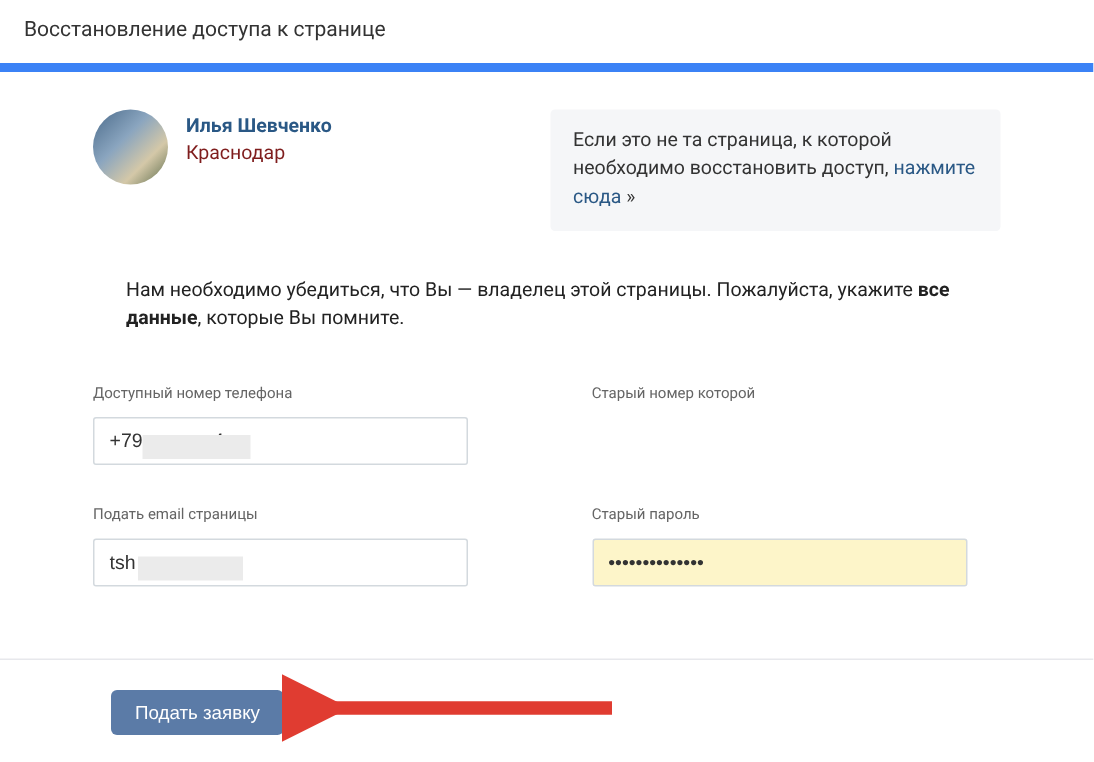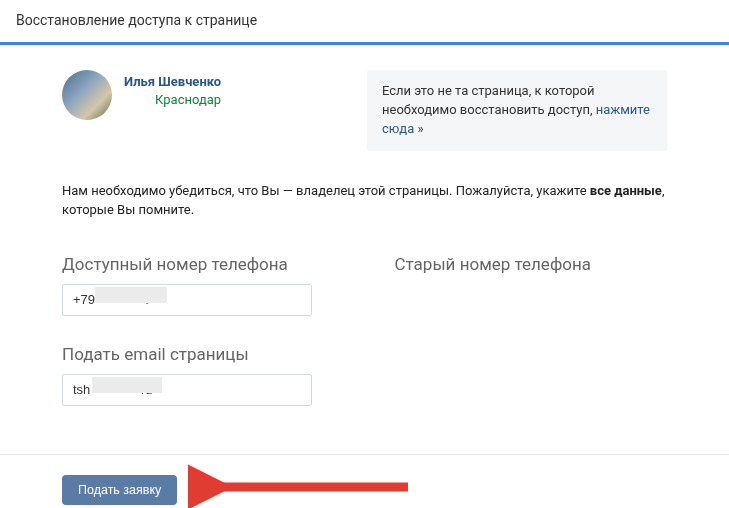--- a/index.html
+++ b/index.html
@@ -5,21 +5,21 @@
   * { box-sizing: border-box; margin: 0; padding: 0; }
   body {
     font-family: -apple-system, BlinkMacSystemFont, "Segoe UI", Roboto, Helvetica, Arial, sans-serif;
     font-size: 13px;
     color: #222;
     background: #fff;
     width: 729px;
   }
   .header {
     padding: 12px 16px 14px;
-    border-bottom: 3px solid #3b82f6;
+    border-bottom: 6px solid #3b82f6;
   }
   .header h1 {
     font-size: 14px;
     font-weight: 400;
     color: #333;
   }
   .container {
     padding: 25px 0;
   }
   .profile-row {
@@ -40,58 +40,57 @@
     background: linear-gradient(135deg, #4a6a8a 0%, #8aa5bf 40%, #d4c8a8 70%, #5a6a4a 100%);
     flex-shrink: 0;
   }
   .profile-text .name {
     color: #2a5885;
     font-weight: 700;
     font-size: 13px;
     margin-top: 4px;
   }
   .profile-text .city {
-    color: #15803d;
+    color: #7f1d1d;
     font-size: 13px;
     margin-top: 3px;
-    text-align: right;
   }
   .notice {
     background: #f5f6f8;
     border-radius: 3px;
     padding: 12px 15px;
     font-size: 13px;
     color: #333;
     line-height: 1.45;
     flex: 0 0 300px;
   }
   .notice a {
     color: #2a5885;
     text-decoration: none;
   }
   .intro {
-    padding: 0 62px;
+    padding: 0 84px;
     margin-top: 30px;
     font-size: 13px;
     line-height: 1.5;
   }
   .intro strong { font-weight: 700; }
   .form {
     padding: 0 62px;
     margin-top: 34px;
     display: grid;
     grid-template-columns: 1fr 1fr;
     column-gap: 60px;
     row-gap: 28px;
   }
   .field { max-width: 250px; }
   .field label {
     display: block;
     color: #656565;
-    font-size: 17px;
+    font-size: 10px;
     margin-bottom: 10px;
   }
   .field input {
     width: 100%;
     height: 32px;
     border: 1px solid #d3d9de;
     border-radius: 2px;
     padding: 0 10px;
     font-size: 13px;
     color: #333;
@@ -113,20 +112,21 @@
     position: relative;
   }
   .submit-btn {
     background: #5b7ba7;
     color: #fff;
     border: none;
     border-radius: 4px;
     padding: 8px 16px;
     font-size: 12.5px;
     cursor: pointer;
+    margin-left: 12px;
   }
   .arrow {
     position: absolute;
     left: 188px;
     top: 8px;
     pointer-events: none;
   }
   .censor {
     position: absolute;
     background: #ebebeb;
@@ -162,29 +162,33 @@
 
   <div class="form">
 
     <div class="field">
       <label>Доступный номер телефона</label>
       <input type="text" id="avphone" value="+79             4" style="">
       <div class="censor" style="left:33px;top:33px;width:72px;"></div>
     </div>
 
     <div class="field">
-      <label>Старый номер телефона</label>
+      <label>Старый номер которой</label>
     </div>
 
     <div class="field">
       <label>Подать email страницы</label>
       <input type="text" id="oldemail" value="tsh              ru" style="">
       <div class="censor" style="left:30px;top:33px;width:70px;"></div>
     </div>
 
+    <div class="field">
+      <label>Старый пароль</label>
+      <input type="text" class="autofill" value="••••••••••••••" style="">
+    </div>
 
   </div>
 
   <div class="divider"></div>
 
   <div class="footer">
     <button class="submit-btn">Подать заявку</button>
     <svg class="arrow" width="230" height="48">
       <defs>
         <marker id="arrhead" markerWidth="14" markerHeight="14" refX="3" refY="7" orient="auto">

